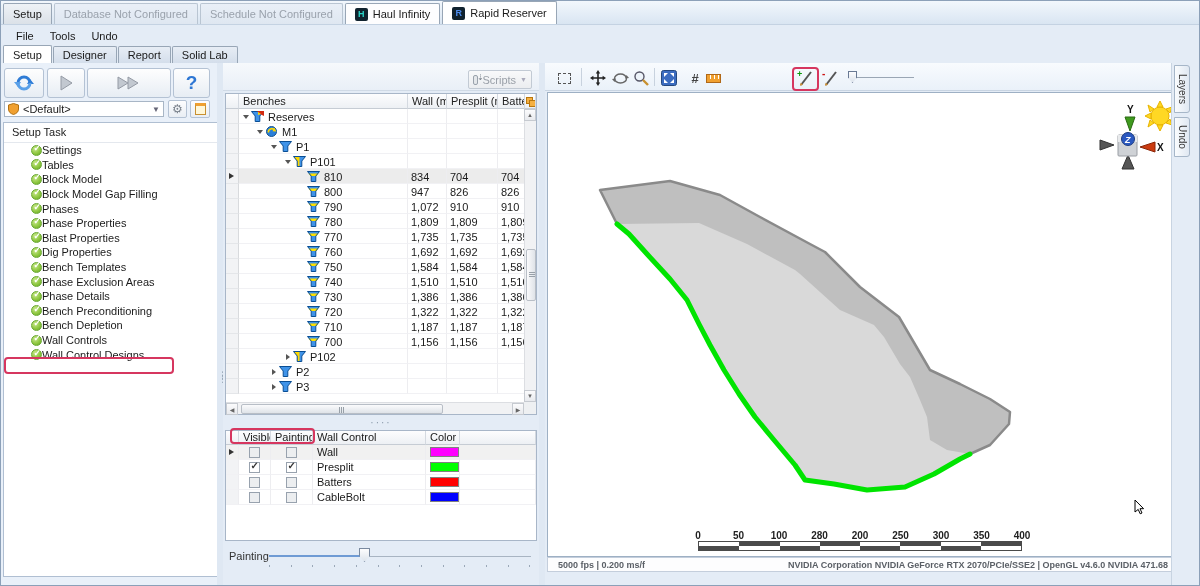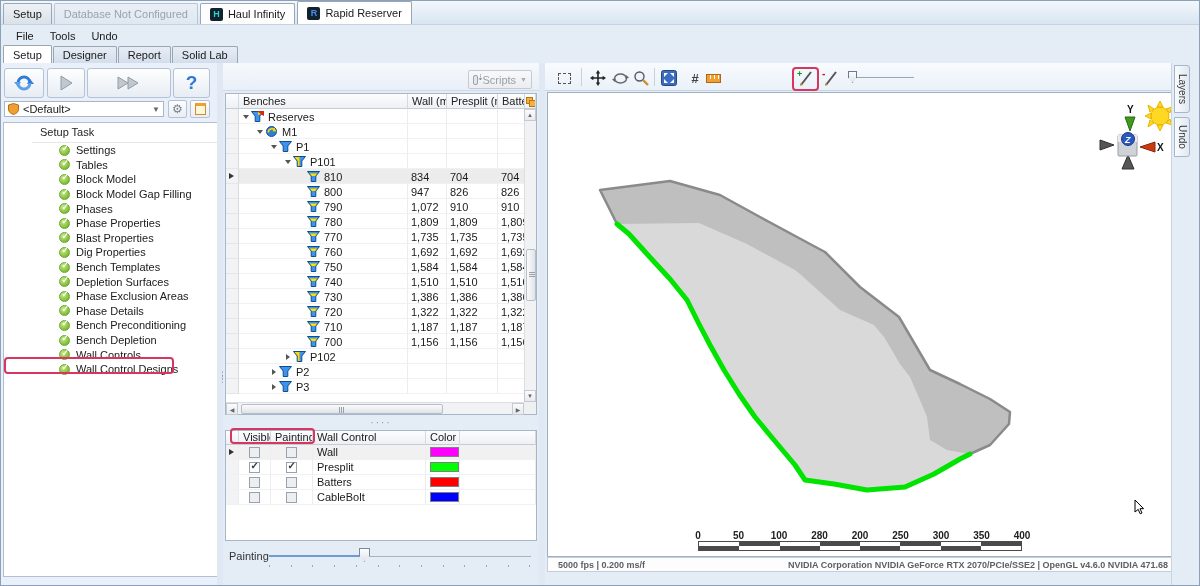--- a/index.html
+++ b/index.html
@@ -44,23 +44,23 @@
 
   .combo { position:absolute; left:3px; top:100px; width:160px; height:16px; background:#fff;
            border:1px solid #a8b6c6; display:flex; align-items:center; gap:4px; padding:0 3px; }
   .combo .caret { margin-left:auto; color:#667; font-size:8px; }
   .btn-sm { position:absolute; top:99px; height:18px; border:1px solid #b4c2d4; border-radius:2px;
             background:linear-gradient(#fdfdfe,#e9eef4); display:flex; align-items:center; justify-content:center; }
   .gear { color:#7a828c; font-size:12px; line-height:1; }
   .note { width:11px; height:12px; background:#fff7d8; border:1px solid #c89030; border-top:3px solid #f0a030; }
 
   
-  .taskbox { position:absolute; left:2px; top:121px; width:220px; bottom:8px; background:#fff; border:1px solid #b0bfd2;padding-left:28px; }
+  .taskbox { position:absolute; left:2px; top:121px; width:220px; bottom:8px; background:#fff; border:1px solid #b0bfd2; }
   .taskbox h3 { font-size:11px; font-weight:normal; color:#222; padding:3px 8px 4px; border-bottom:1px solid #e4e8ee; }
-  .task-item { display:flex; align-items:center; gap:6px; height:14.6px; padding-left:27px; }
+  .task-item { display:flex; align-items:center; height:14.6px; padding-left:27px; }
   .chk-icon { width:11px; height:11px; border-radius:50%; flex:0 0 11px;
               background:radial-gradient(circle at 35% 30%, #c8e88a, #8cc63e 60%, #64a322);
               border:1px solid #69a832; position:relative; }
   .chk-icon::after { content:"✓"; position:absolute; left:1.5px; top:-2.5px; color:#fff; font-size:9px; font-weight:bold; }
 
   
   .anno { position:absolute; border:2px solid #d6365f; border-radius:4px; pointer-events:none; z-index:50; }
 
   
   .midbar { position:absolute; left:222px; top:62px; width:316px; height:28px;
@@ -168,20 +168,23 @@
 
 <div class="window">
 
   <div class="toptabs">
     <div class="toptab">
         <span>Setup</span>
       </div>
     <div class="toptab disabled">
         <span>Database Not Configured</span>
       </div>
+    <div class="toptab disabled">
+        <span>Schedule Not Configured</span>
+      </div>
     <div class="toptab icontab">
       <span class="appicon">H</span>
       <span>Haul Infinity</span>
     </div>
     <div class="toptab icontab active">
       <span class="appicon rr">R</span>
       <span>Rapid Reserver</span>
     </div>
   </div>
 
@@ -267,24 +270,20 @@
             <span class="chk-icon"></span>
             <span>Blast Properties</span>
           </div>
           <div class="task-item">
             <span class="chk-icon"></span>
             <span>Dig Properties</span>
           </div>
           <div class="task-item">
             <span class="chk-icon"></span>
             <span>Bench Templates</span>
-          </div>
-          <div class="task-item">
-            <span class="chk-icon"></span>
-            <span>Depletion Surfaces</span>
           </div>
           <div class="task-item">
             <span class="chk-icon"></span>
             <span>Phase Exclusion Areas</span>
           </div>
           <div class="task-item">
             <span class="chk-icon"></span>
             <span>Phase Details</span>
           </div>
           <div class="task-item">

